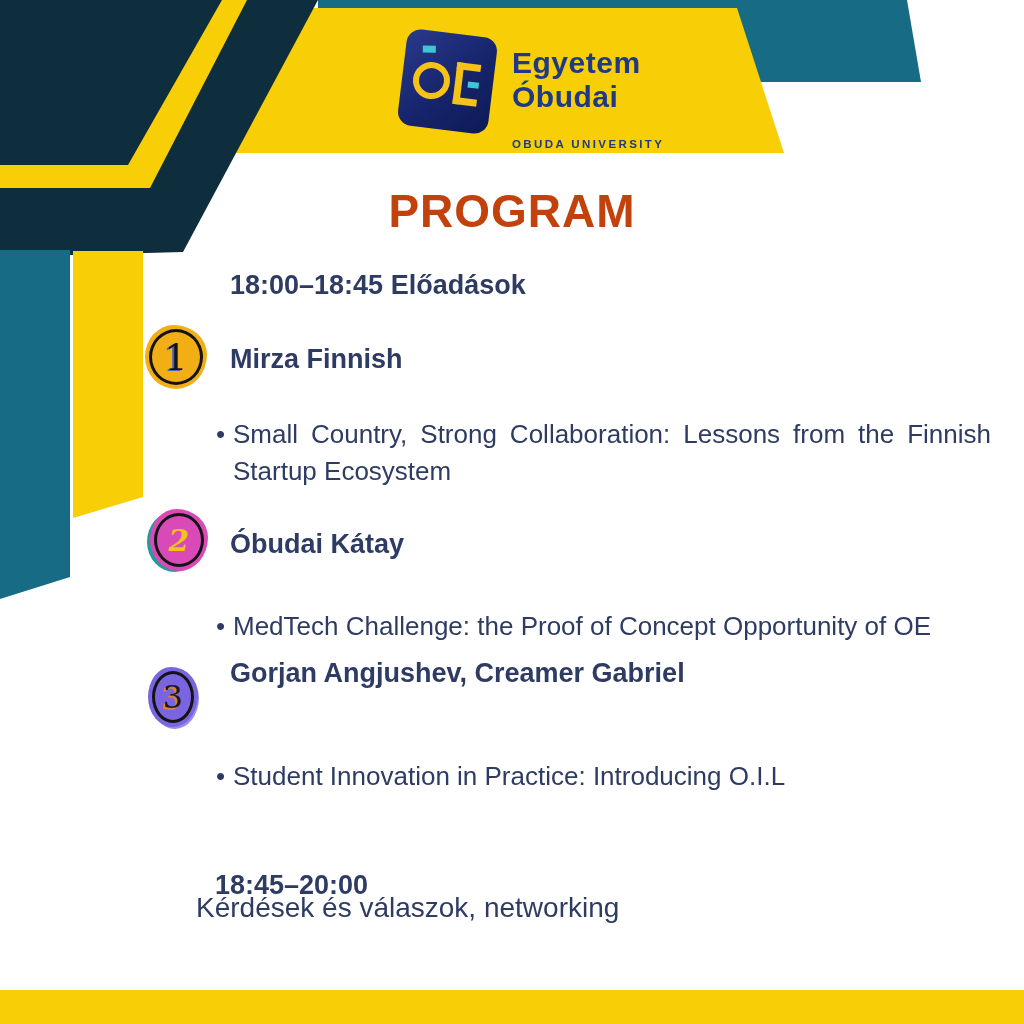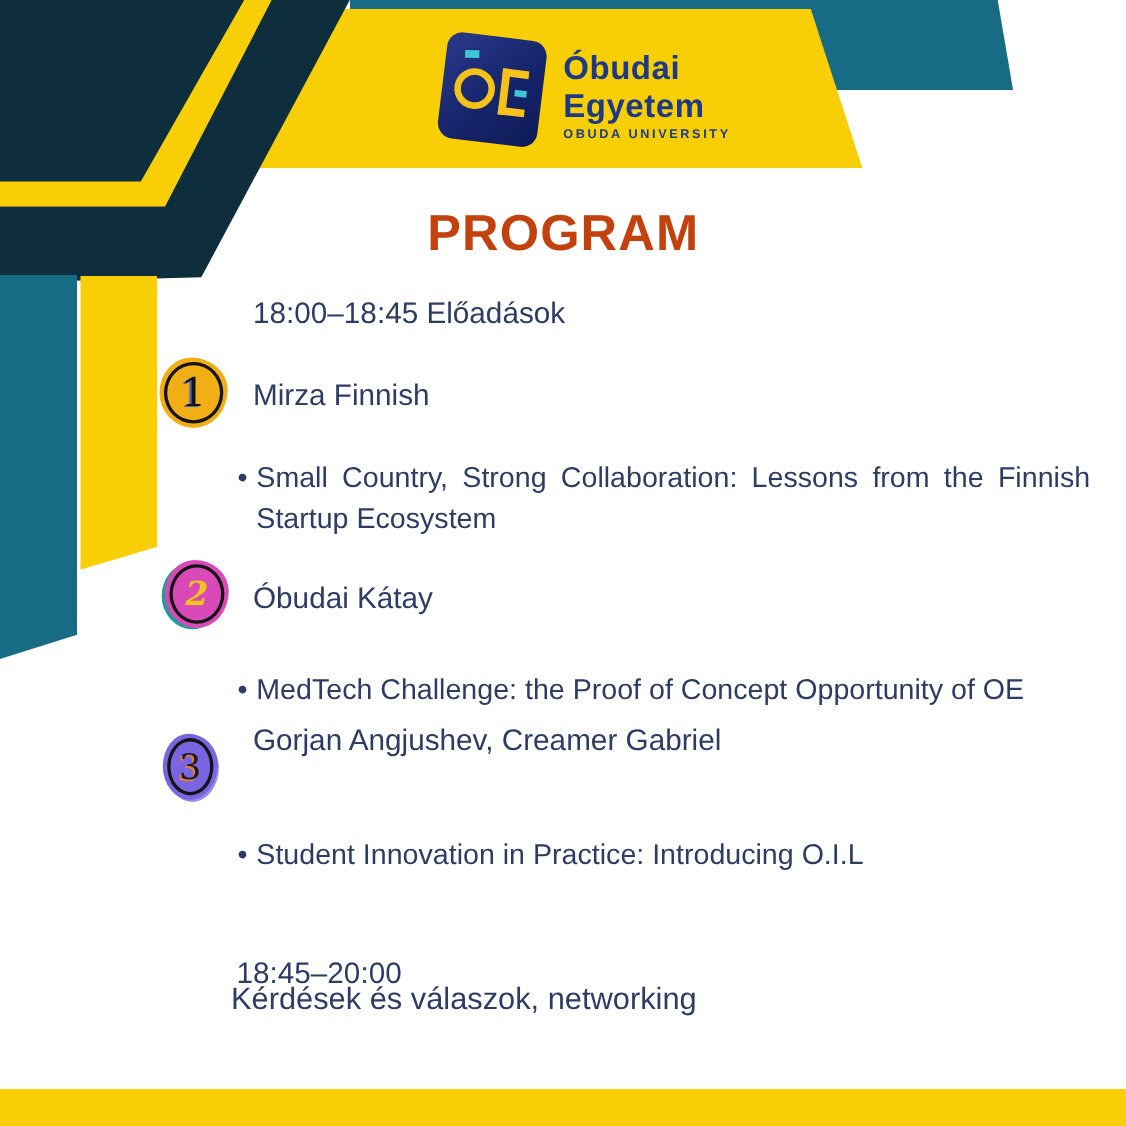--- a/index.html
+++ b/index.html
@@ -27,42 +27,42 @@
   .o-ring{position:absolute;left:11px;top:31px;width:25px;height:25px;border:6px solid #f5c21a;border-radius:50%;}
   .o-accent{position:absolute;left:17px;top:15px;width:13px;height:7px;background:#3ec6d4;transform:rotate(-6deg);}
   .e-glyph{position:absolute;left:53px;top:28px;width:24px;height:42px;}
   .e-bar{position:absolute;background:#f5c21a;}
   .e-v{left:0;top:0;width:7px;height:42px;}
   .e-t{left:0;top:0;width:24px;height:7px;}
   .e-b{left:0;bottom:0;width:24px;height:7px;}
   .e-m{position:absolute;left:13px;top:18px;width:11px;height:6px;background:#3ec6d4;}
   .logo-text{position:absolute;left:512px;top:46px;color:#1e3a87;}
   .logo-name{font-size:30px;font-weight:bold;line-height:34px;letter-spacing:.5px;}
-  .logo-sub{margin-top:2px;font-size:11.5px;font-weight:bold;letter-spacing:2.4px;}
+  .logo-sub{margin-top:24px;font-size:11.5px;font-weight:bold;letter-spacing:2.4px;}
 
   .title{
     position:absolute;left:0;right:0;top:184px;text-align:center;
     font-size:46px;font-weight:bold;letter-spacing:1px;color:#c2410c;
   }
 
-  .t-bold{position:absolute;font-size:27px;font-weight:normal;white-space:nowrap;}
+  .t-bold{position:absolute;font-size:27px;font-weight:bold;white-space:nowrap;}
   .session1-time{left:230px;top:270px;}
   .speaker-1{left:230px;top:344px;}
   .speaker-2{left:230px;top:529px;}
   .speaker-3{left:230px;top:658px;}
 
   .topic{position:absolute;left:216px;display:flex;font-size:26px;line-height:37px;}
   .topic .dot{width:17px;flex:0 0 17px;}
   .topic-1{top:416px;width:775px;}
   .topic-1 .txt{text-align:justify;text-align-last:left;}
   .topic-2{top:608px;}
   .topic-3{top:758px;}
 
   .session2-time{left:215px;top:857px;margin-top:13px;}
-  .session2-desc{position:absolute;left:210px;top:892px;font-size:28px;}
+  .session2-desc{position:absolute;left:196px;top:892px;font-size:28px;}
 
   
   .badge{position:absolute;border-radius:46% 54% 50% 50%/50% 46% 54% 50%;}
   .badge .ring{
     position:absolute;inset:4px;border:3.5px solid #141414;border-radius:50%;
     display:flex;align-items:center;justify-content:center;
     font-family:"DejaVu Serif",serif;
   }
   .badge-1{left:145px;top:325px;width:62px;height:64px;}
   .badge-1 .num{font-size:36px;color:#141414;text-shadow:-2px 1px 0 #4a62c9;}
@@ -89,22 +89,22 @@
     <div class="o-accent"></div>
     <div class="o-ring"></div>
     <div class="e-glyph">
       <div class="e-bar e-v"></div>
       <div class="e-bar e-t"></div>
       <div class="e-bar e-b"></div>
       <div class="e-m"></div>
     </div>
   </div>
   <div class="logo-text">
+    <div class="logo-name">Egyetem</div>
     <div class="logo-name">Óbudai</div>
-    <div class="logo-name">Egyetem</div>
     <div class="logo-sub">OBUDA UNIVERSITY</div>
   </div>
 
   <div class="title">PROGRAM</div>
 
   <div class="t-bold session1-time">18:00–18:45 Előadások</div>
 
   <div class="badge badge-1" style="background: rgb(242, 175, 21);">
     <div class="ring">
         <span class="num" style="color: rgb(20, 20, 20);">1</span>

